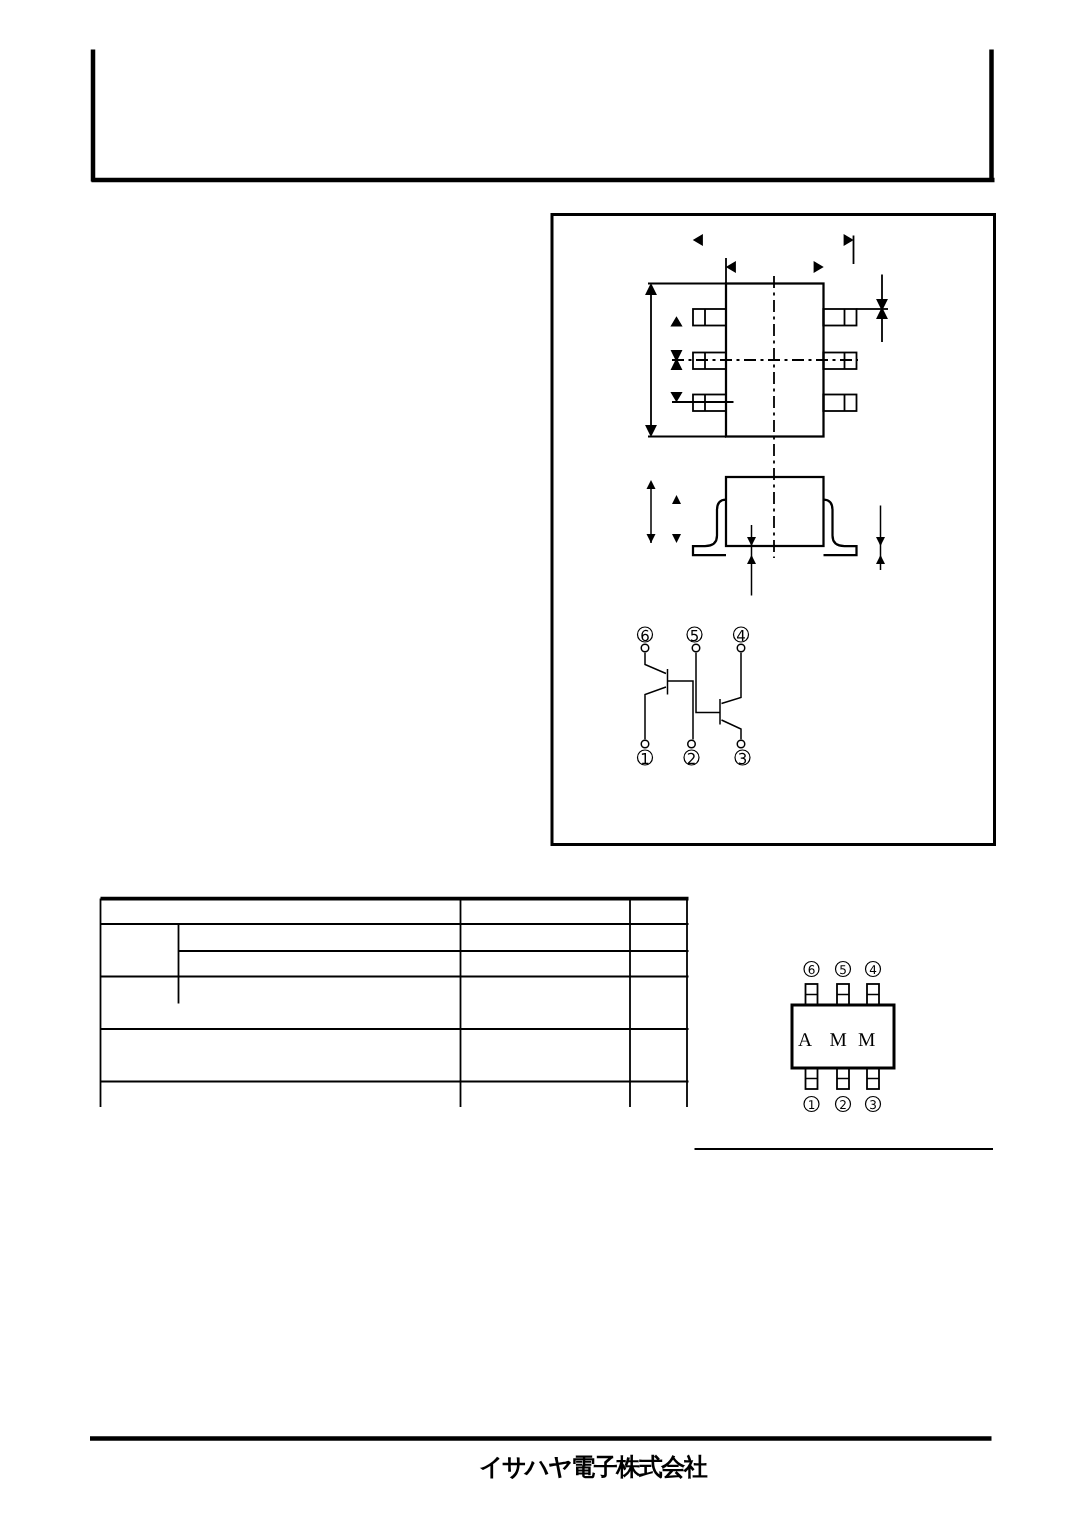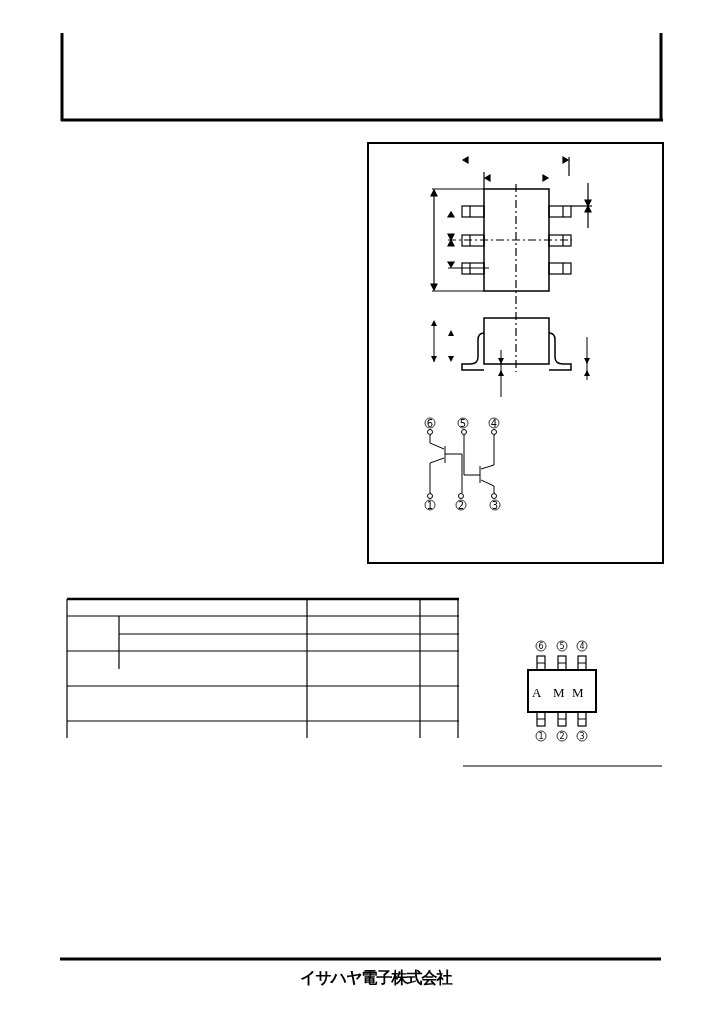--- a/index.html
+++ b/index.html
@@ -1,18 +1,18 @@
 <!DOCTYPE html>
 <html><head>
 <meta charset="utf-8">
 <style>
   html,body{margin:0;padding:0;background:#fff;}
   body{width:720px;height:1012px;position:relative;overflow:hidden;font-family:"Liberation Serif",serif;color:#000;}
   svg{position:absolute;left:0;top:0;}
-  .footer-text{position:absolute;left:300px;top:968px;width:190px;text-align:left;font-family:"DejaVu Sans",sans-serif;font-weight:bold;font-size:16px;letter-spacing:-1px;}
+  .footer-text{position:absolute;left:300px;top:968px;width:190px;text-align:center;font-family:"DejaVu Sans",sans-serif;font-weight:bold;font-size:16px;letter-spacing:-1px;}
 </style>
 </head>
 <body>
 
 <svg width="720" height="1012" viewBox="0 0 720 1012">
 
   <g stroke="#000" fill="none">
     <line x1="62" y1="33" x2="62" y2="121" stroke-width="3"></line>
     <line x1="661" y1="33" x2="661" y2="121" stroke-width="3"></line>
     <line x1="61" y1="120" x2="663" y2="120" stroke-width="3"></line>

